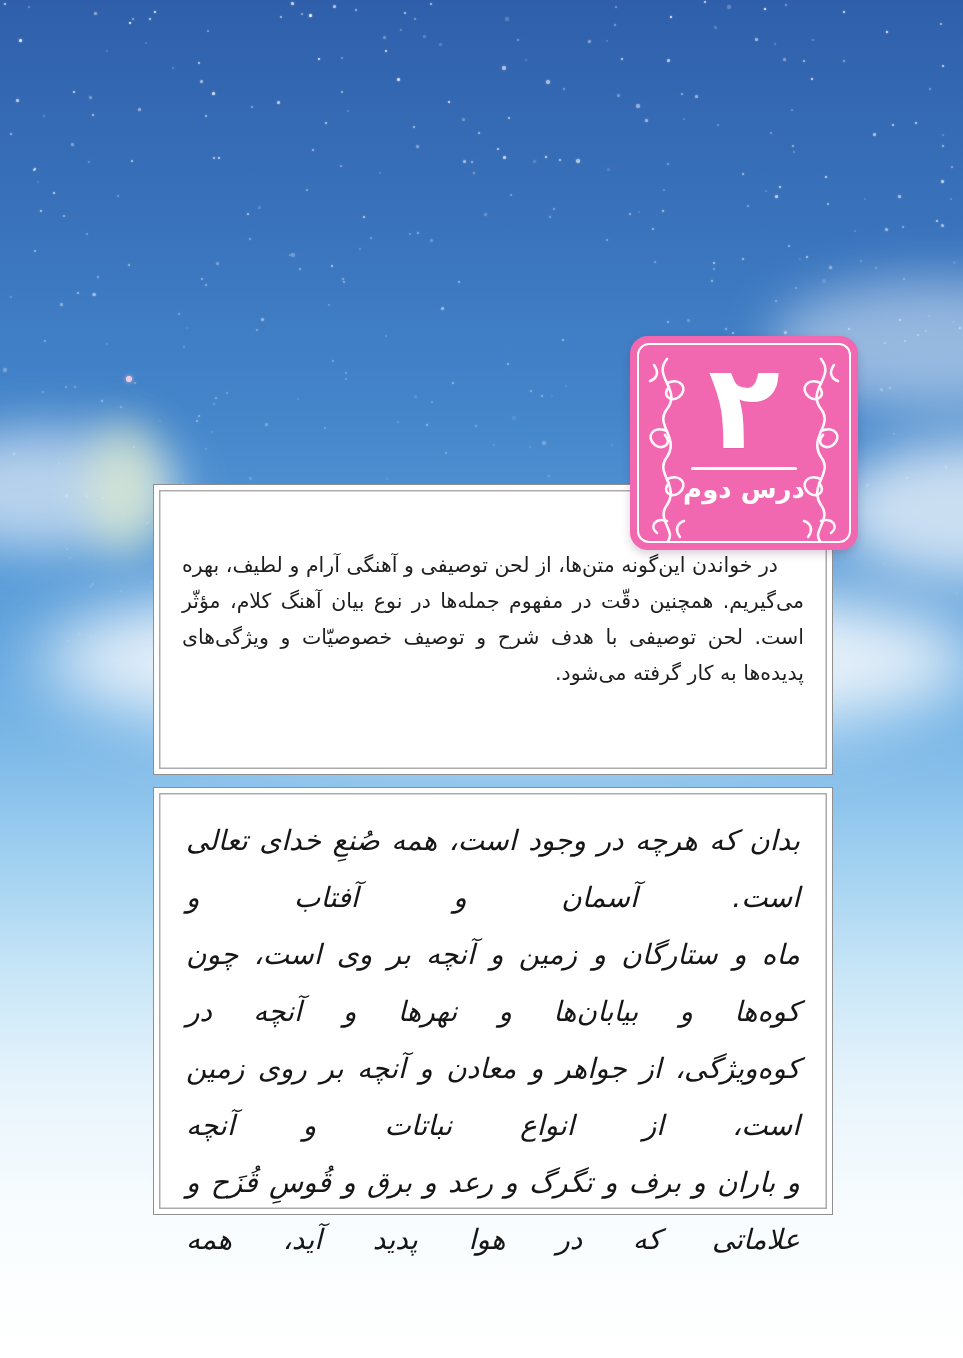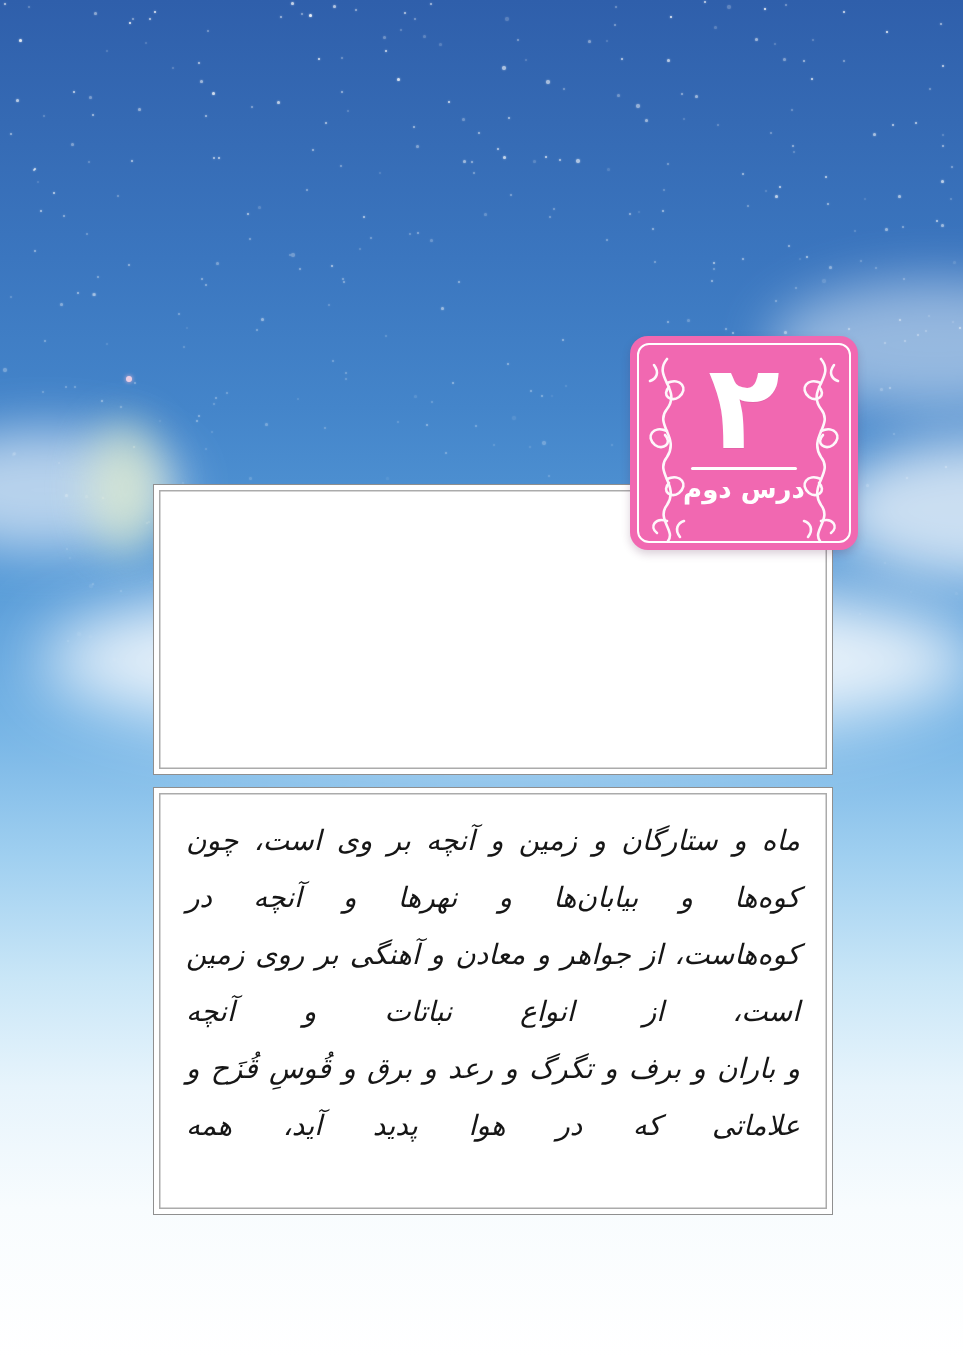--- a/index.html
+++ b/index.html
@@ -501,23 +501,25 @@
           <path d="M36 182 c -6 -8 -2 -14 4 -16"></path>
         </g>
       </svg>
       <div class="badge-num">۲</div>
       <div class="badge-rule"></div>
       <div class="badge-label">درس دوم</div>
     </div>
   </div>
 
   <section class="white-box intro-box" dir="rtl">
+    <p>در خواندن این‌گونه متن‌ها، از لحن توصیفی و آهنگی آرام و لطیف، بهره می‌گیریم. همچنین دقّت در مفهوم جمله‌ها در نوع بیان آهنگ کلام، مؤثّر است. لحن توصیفی با هدف شرح و توصیف خصوصیّات و ویژگی‌های پدیده‌ها به کار گرفته می‌شود.</p>
   </section>
 
   <section class="white-box lesson-box" dir="rtl">
+    <div class="cal-line">بدان که هرچه در وجود است، همه صُنعِ خدای تعالی است. آسمان و آفتاب و</div>
     <div class="cal-line">ماه و ستارگان و زمین و آنچه بر وی است، چون کوه‌ها و بیابان‌ها و نهرها و آنچه در</div>
-    <div class="cal-line">کوه‌هاست، از جواهر و معادن و آهنگی بر روی زمین است، از انواع نباتات و آنچه</div>
+    <div class="cal-line">کوه‌ویژگی، از جواهر و معادن و آنچه بر روی زمین است، از انواع نباتات و آنچه</div>
     <div class="cal-line">و باران و برف و تگرگ و رعد و برق و قُوسِ قُزَح و علاماتی که در هوا پدید آید، همه</div>
 
   </section>
 
 
 </div>
 
 </body></html>

